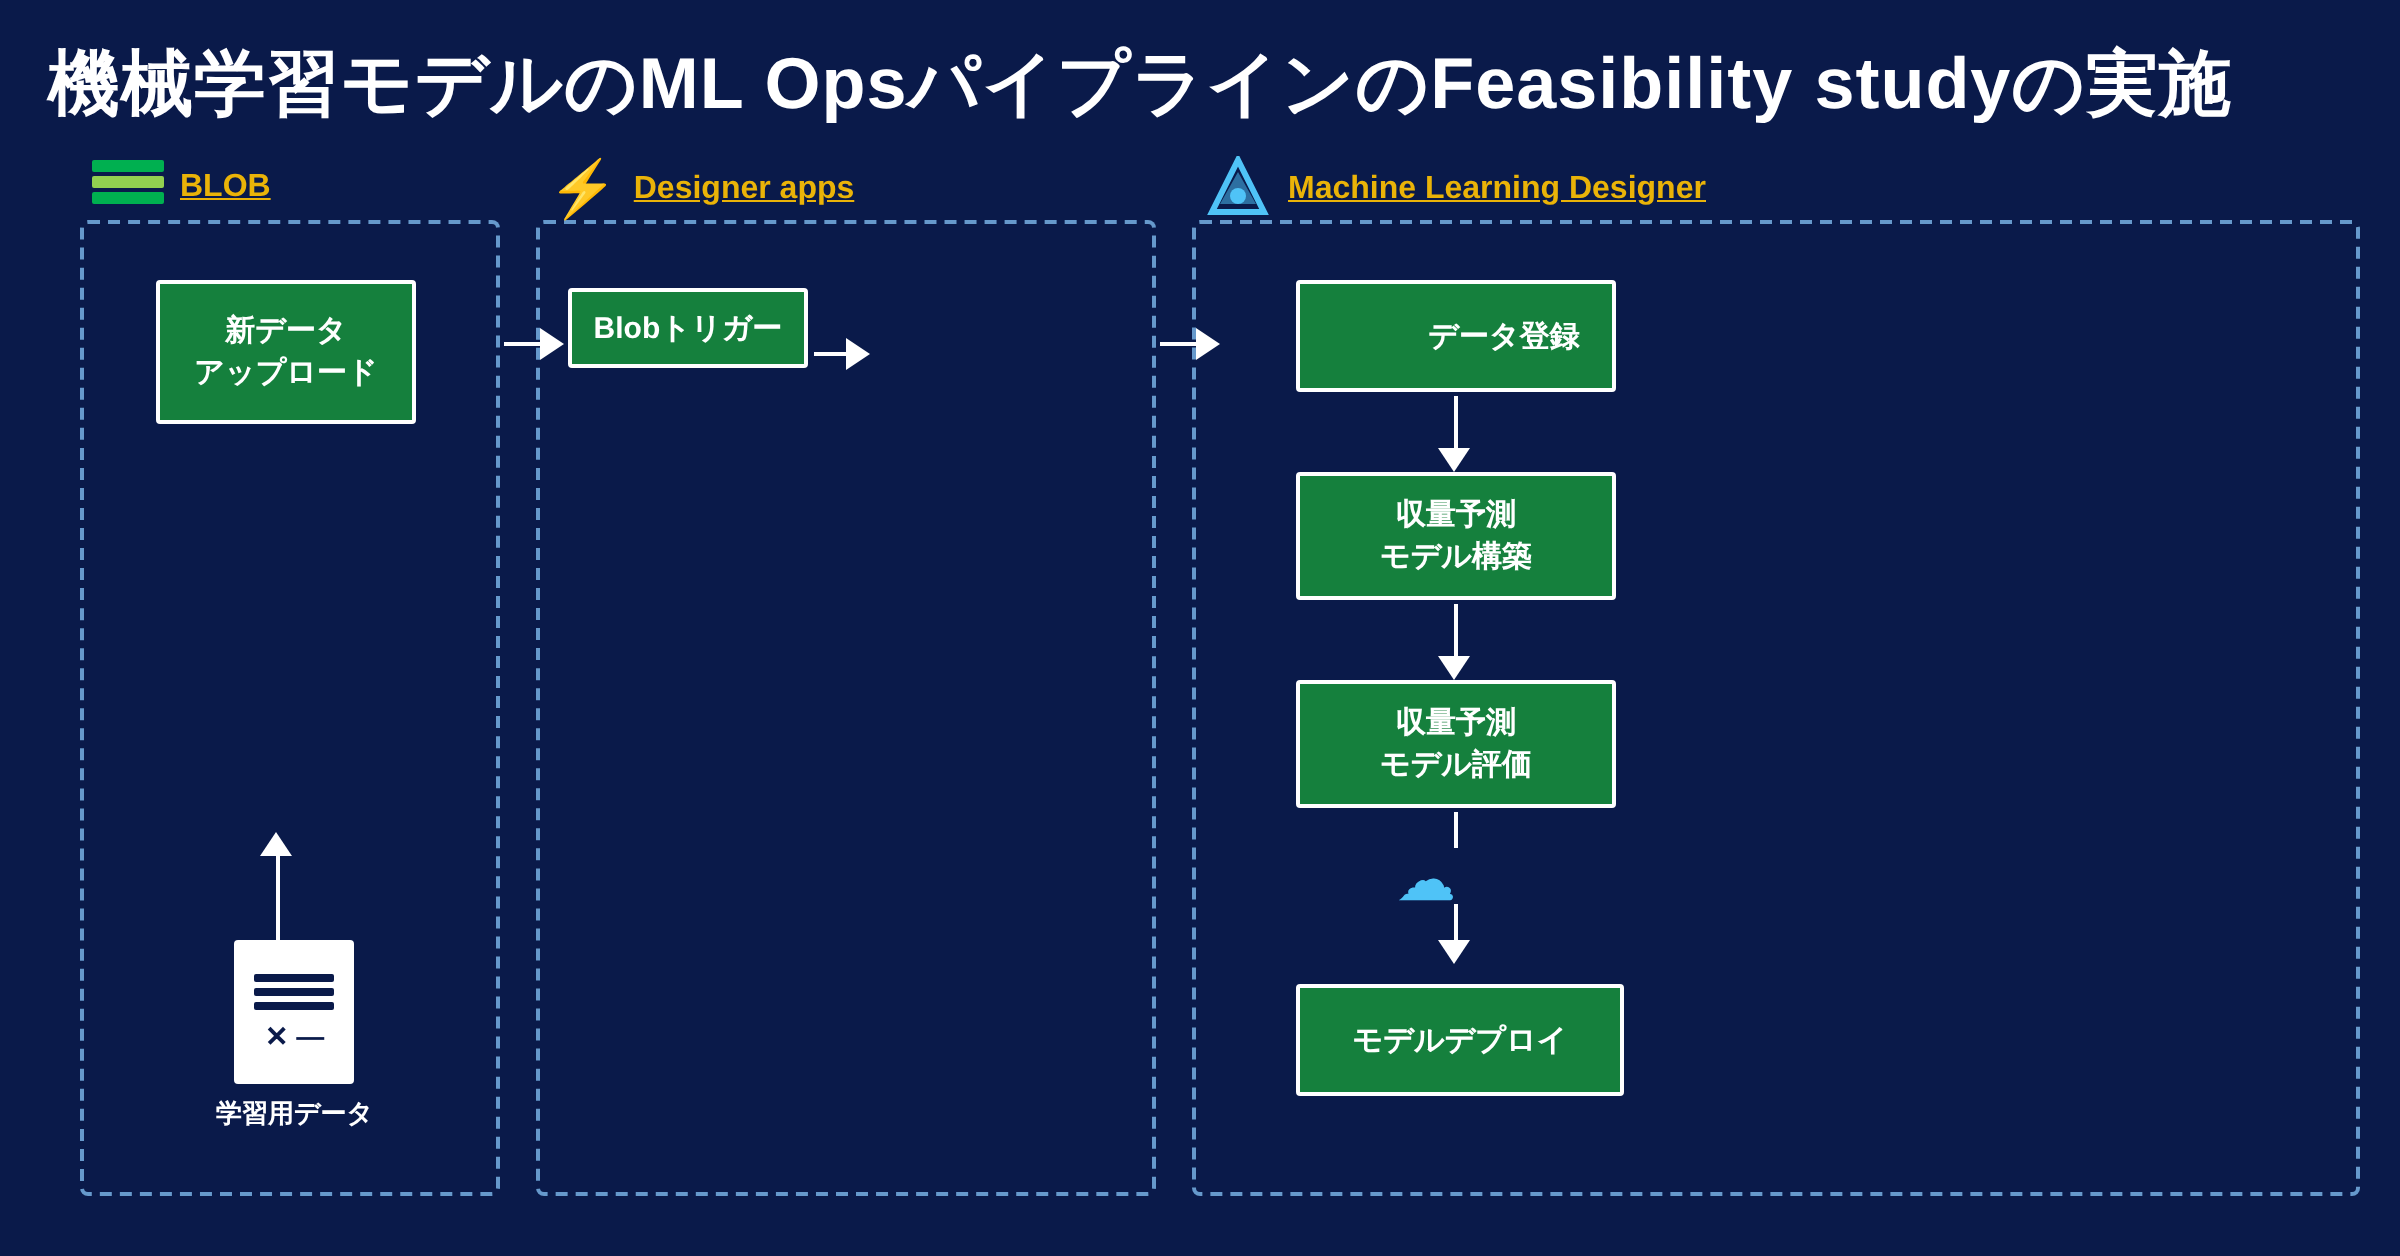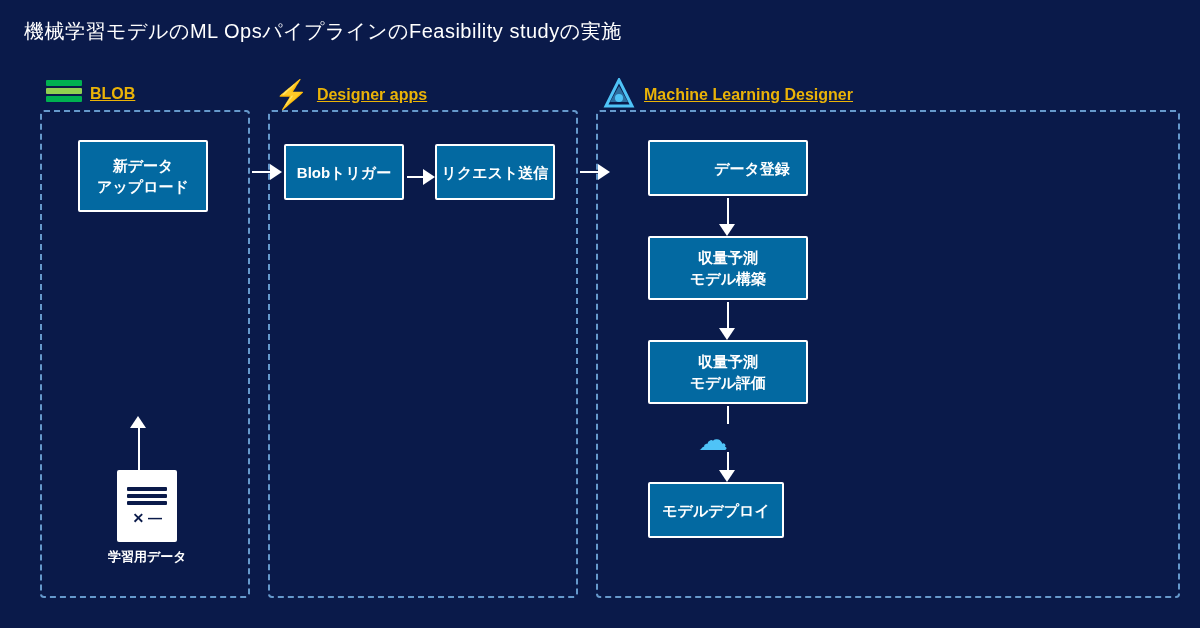--- a/index.html
+++ b/index.html
@@ -8,22 +8,22 @@
       width: 1200px;
       height: 628px;
       background-color: #0a1a4a;
       font-family: 'Segoe UI', Meiryo, sans-serif;
       color: white;
       overflow: hidden;
       position: relative;
     }
 
     .page-title {
-      font-size: 20px;
-      font-weight: 400;
+      font-size: 36px;
+      font-weight: 700;
       color: white;
       padding: 18px 24px 10px 24px;
       letter-spacing: 0.5px;
     }
 
     .diagram-area {
       position: absolute;
       top: 80px;
       left: 20px;
       right: 20px;
@@ -76,21 +76,21 @@
       left: 576px;
       top: 30px;
       right: 0;
       bottom: 20px;
       border: 2px dashed #6699cc;
       border-radius: 4px;
     }
 
     
     .flow-box {
-      background: #0369a1;
+      background: #15803d;
       border: 2px solid white;
       color: white;
       font-size: 15px;
       font-weight: 600;
       text-align: center;
       border-radius: 2px;
       display: flex;
       align-items: center;
       justify-content: center;
       line-height: 1.4;
@@ -217,32 +217,29 @@
     <div class="arrow-line-h" style="width:18px;"></div>
     <div style="width:0;height:0;border-top:8px solid transparent;border-bottom:8px solid transparent;border-left:12px solid white;"></div>
   </div>
 
   <div class="section-func">
     <div class="section-label" style="position:absolute; top:-34px; left:4px;">
       <span class="func-icon">⚡</span>
       <a href="#">Designer apps</a>
     </div>
 
-    <div class="flow-box" style="width:120px; height:56px; top:32px; left:14px;">
+    <div class="flow-box" style="width:120px; height:40px; top:32px; left:14px;">
       <span>Blobトリガー</span>
     </div>
 
     <div style="position:absolute; top:57px; left:137px; display:flex; align-items:center;">
       <div class="arrow-line-h" style="width:16px;"></div>
       <div style="width:0;height:0;border-top:8px solid transparent;border-bottom:8px solid transparent;border-left:12px solid white;"></div>
     </div>
 
-    <div class="flow-box" style="width:120px; height:56px; top:32px; left:165px;">
-      <span>リクエスト送信</span>
-    </div>
   </div>
 
   <div style="position:absolute; left:560px; top:84px; display:flex; align-items:center;">
     <div class="arrow-line-h" style="width:18px;"></div>
     <div style="width:0;height:0;border-top:8px solid transparent;border-bottom:8px solid transparent;border-left:12px solid white;"></div>
   </div>
 
   <div class="section-ml">
     <div class="section-label" style="position:absolute; top:-34px; left:4px;text-decoration:underline;">
 
@@ -273,18 +270,18 @@
       <span style="white-space:pre-line;">収量予測
 モデル評価</span>
     </div>
 
     <div style="position:absolute; left:129px; top:294px; width:2px; height:18px; background:white;"></div>
 
     <div style="position:absolute; left:100px; top:310px; font-size:30px; color:#4fc3f7;">☁</div>
     <div style="position:absolute; left:129px; top:340px; width:2px; height:20px; background:white;"></div>
     <div style="position:absolute; left:121px; top:358px; width:0;height:0;border-left:8px solid transparent;border-right:8px solid transparent;border-top:12px solid white;"></div>
 
-    <div class="flow-box" style="width:136px; height:56px; top:370px; left:50px;align-items:center;">
+    <div class="flow-box" style="width:164px; height:56px; top:380px; left:50px;align-items:center;">
       <span>モデルデプロイ</span>
     </div>
   </div>
 
 </div>
 
 </body></html>

